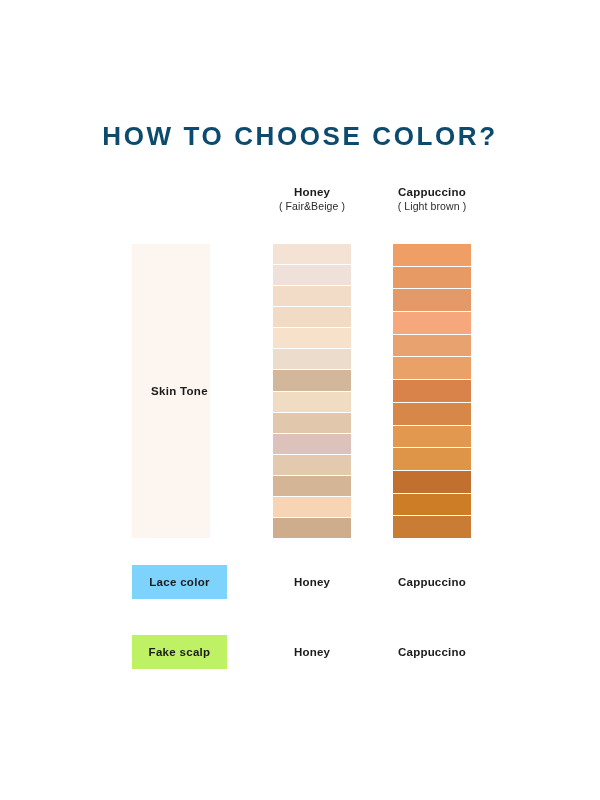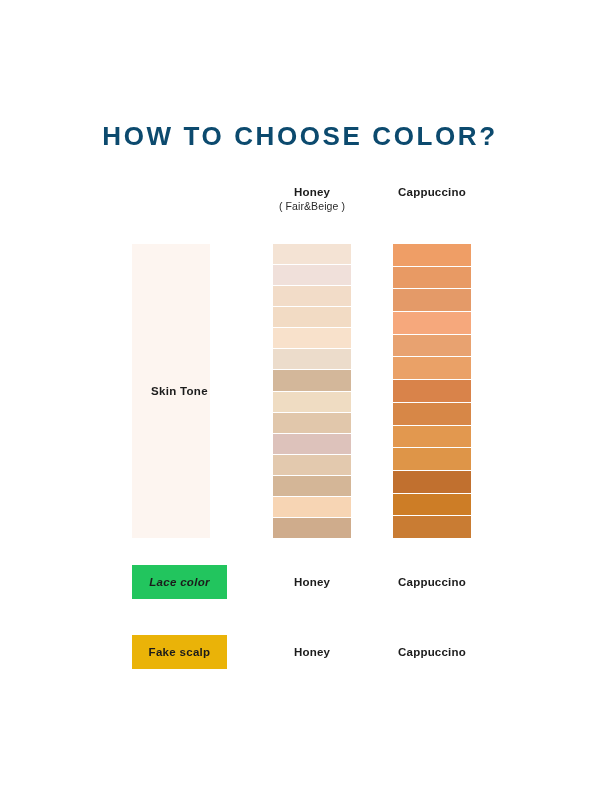--- a/index.html
+++ b/index.html
@@ -156,20 +156,21 @@
 
   <div class="title">HOW TO CHOOSE COLOR?</div>
 
   <div class="col-head honey">
     <div class="col-head-name">Honey</div>
     <div class="col-head-sub">( Fair&amp;Beige )</div>
   </div>
 
   <div class="col-head cappuccino">
     <div class="col-head-name">Cappuccino</div>
+    <div class="col-head-sub">( Light brown )</div>
   </div>
 
   <div class="skin-panel" style="background: rgb(253, 245, 240);">
     <div class="skin-panel-label">Skin Tone</div>
   </div>
 
   <div class="swatch-col honey">
       <div class="swatch" style="background: rgb(244, 227, 212);"></div>
       <div class="swatch" style="background: rgb(240, 224, 218);"></div>
       <div class="swatch" style="background: rgb(242, 220, 200);"></div>
@@ -196,24 +197,24 @@
       <div class="swatch" style="background: rgb(217, 131, 74);"></div>
       <div class="swatch" style="background: rgb(215, 135, 71);"></div>
       <div class="swatch" style="background: rgb(226, 152, 79);"></div>
       <div class="swatch" style="background: rgb(222, 149, 72);"></div>
       <div class="swatch" style="background: rgb(193, 112, 47);"></div>
       <div class="swatch" style="background: rgb(205, 125, 38);"></div>
       <div class="swatch" style="background: rgb(201, 124, 51);"></div>
     </div>
 
   <div class="attr-row lace">
-    <div class="attr-pill lace-bg" style="background: #22c55e; font-style: italic;">Lace color</div>
+    <div class="attr-pill lace-bg" style="background: #7dd3fc;">Lace color</div>
     <div class="attr-value honey">Honey</div>
     <div class="attr-value cappuccino">Cappuccino</div>
   </div>
 
   <div class="attr-row scalp">
-    <div class="attr-pill scalp-bg" style="background: #eab308;">Fake scalp</div>
+    <div class="attr-pill scalp-bg" style="background: #bef264;">Fake scalp</div>
     <div class="attr-value honey">Honey</div>
     <div class="attr-value cappuccino">Cappuccino</div>
   </div>
 
 </div>
 
 </body></html>

